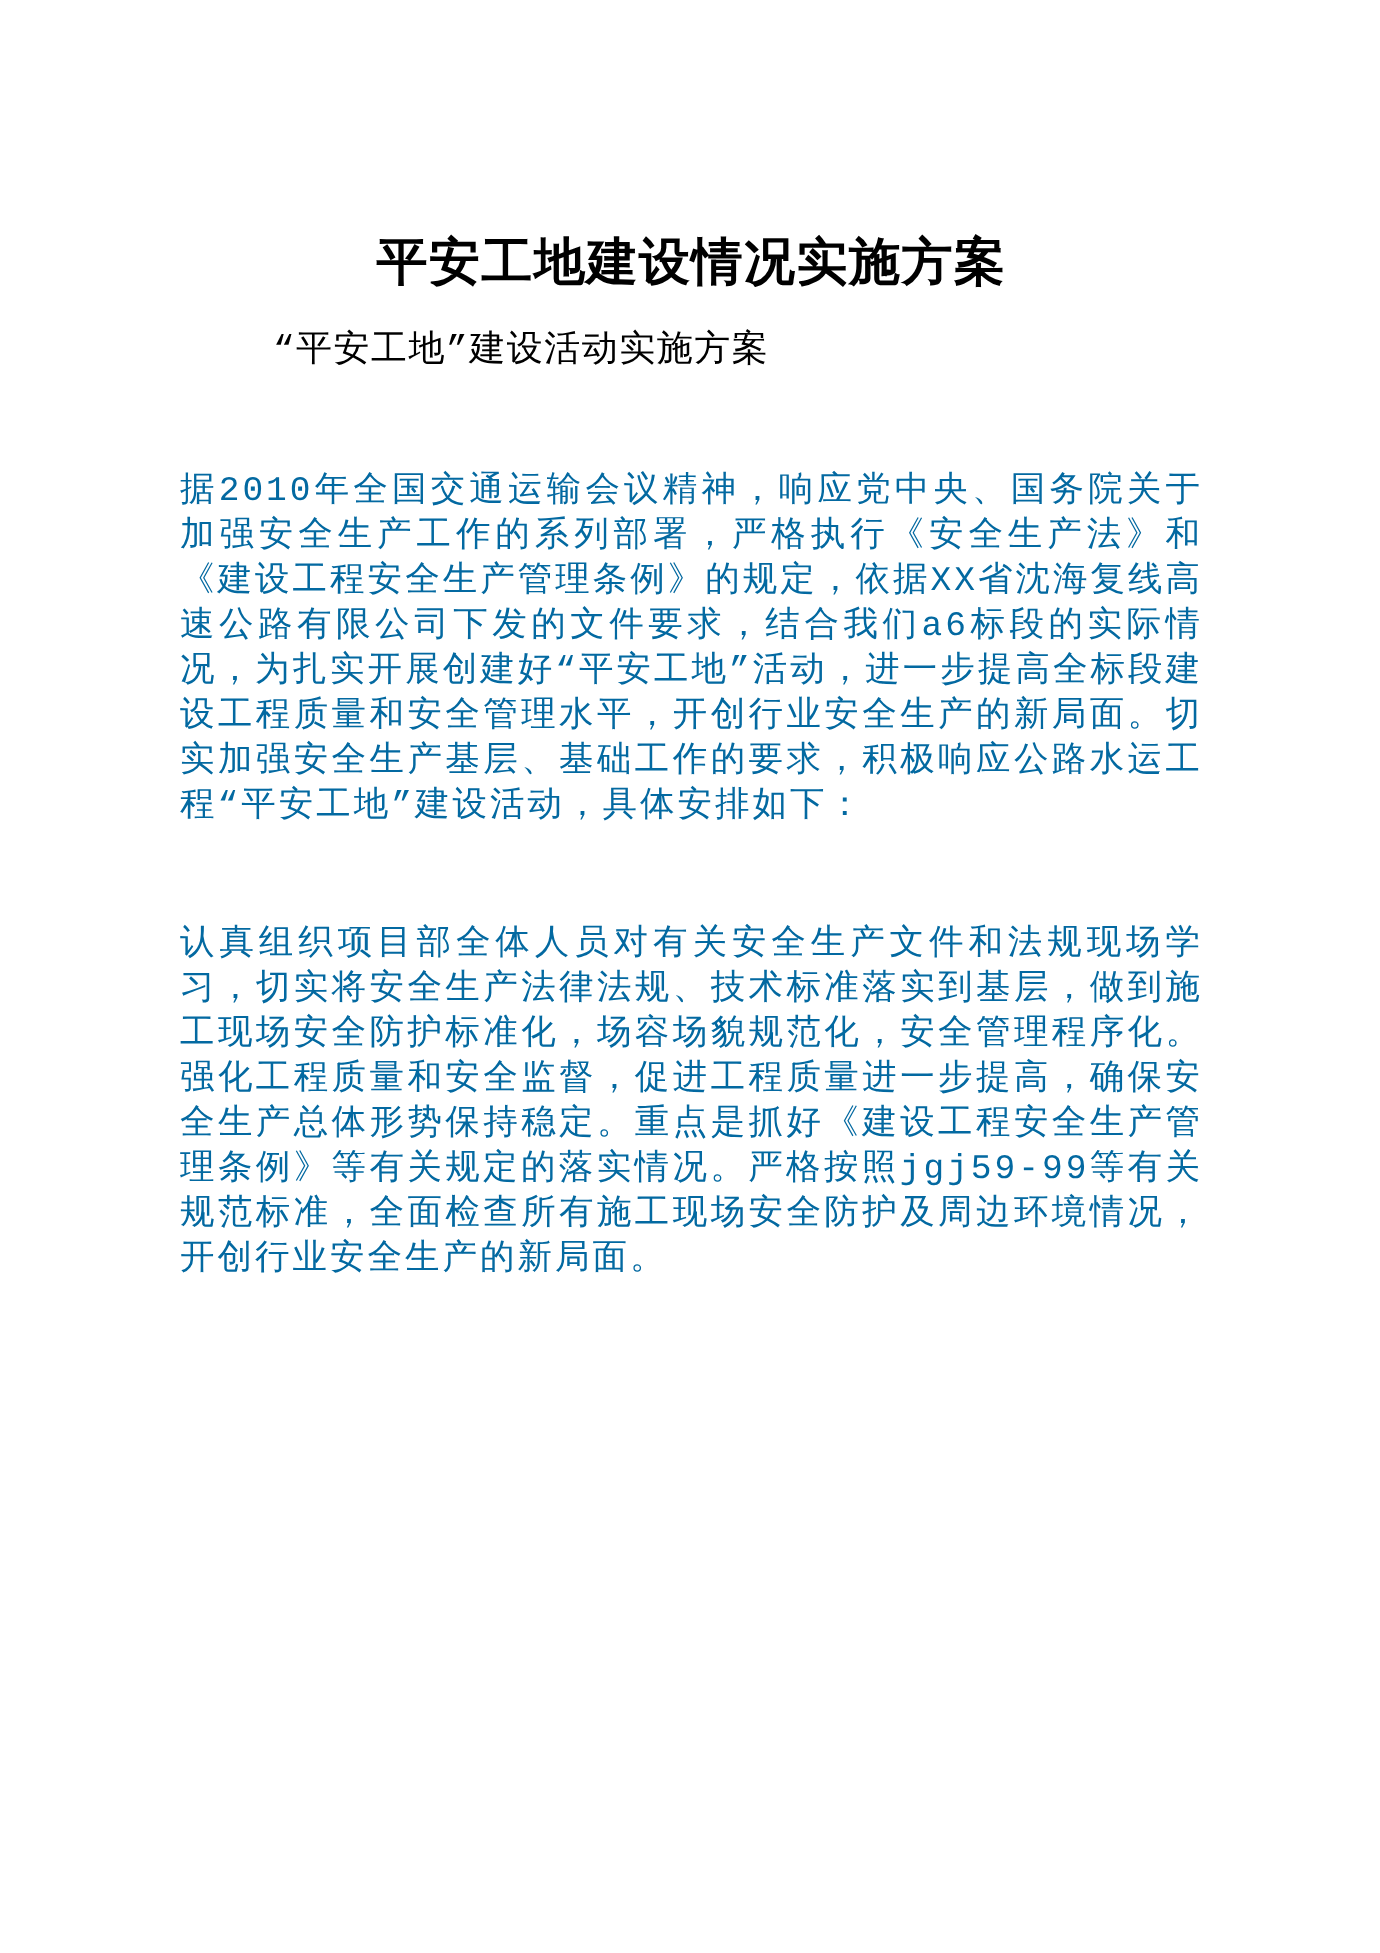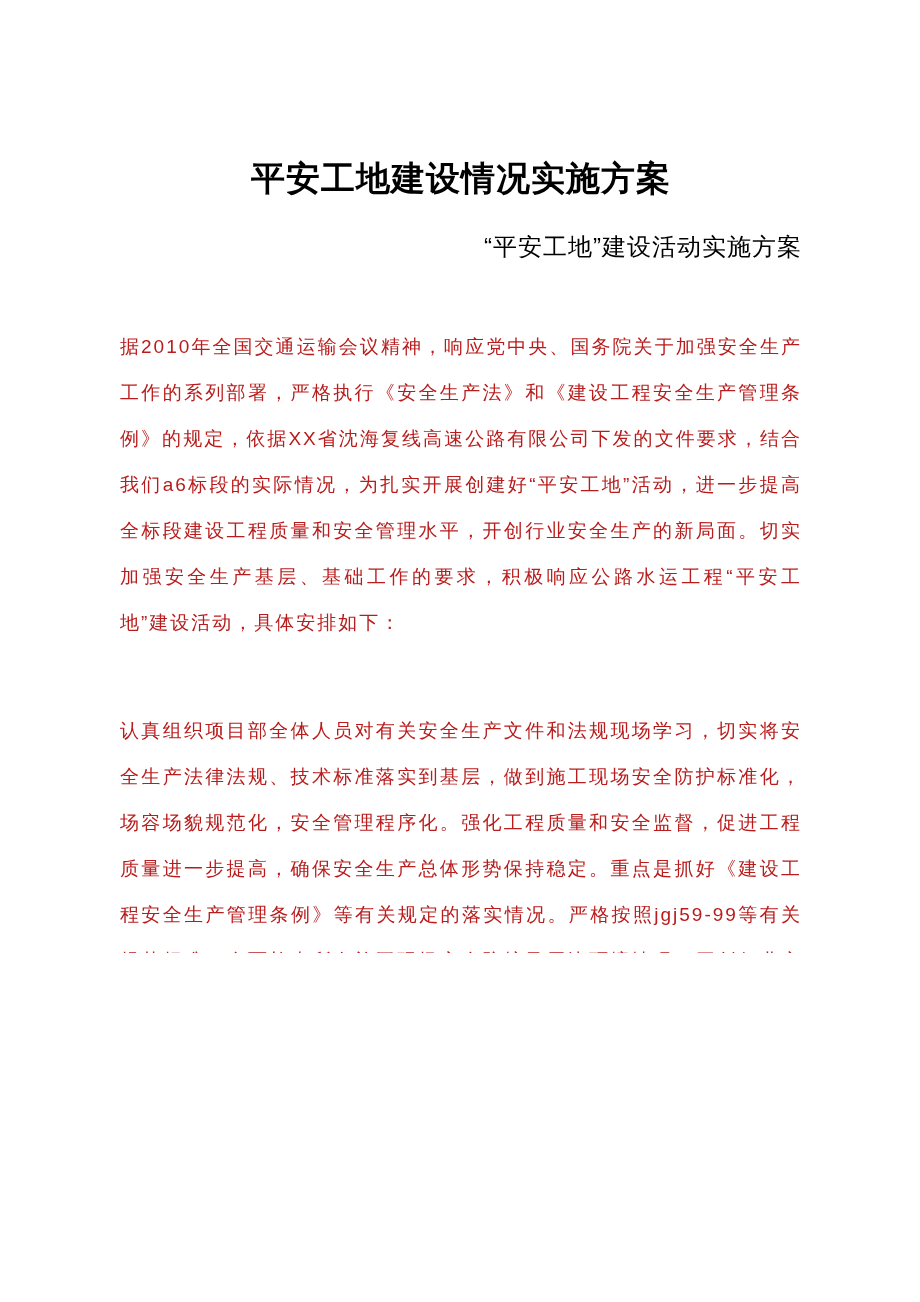--- a/index.html
+++ b/index.html
@@ -6,53 +6,52 @@
     margin: 0;
     padding: 0;
     background: #ffffff;
   }
   .page {
     position: relative;
     width: 920px;
     height: 953px;
     background: #ffffff;
     overflow: hidden;
-    font-family: Liberation Sans, sans-serif;
+    font-family: Liberation Mono, monospace;
     color: #000000;
   }
   .content {
     padding: 158px 118px 0 120px;
   }
   .doc-title {
     margin: 0;
     font-size: 34px;
     font-weight: bold;
     text-align: center;
     letter-spacing: 1px;
     line-height: 1.2;
     color: #000000;
   }
   .doc-subtitle {
-    margin: 32px 0 0 0;
+    margin: 20px 0 0 0;
     padding-left: 62px;
     font-size: 24px;
     letter-spacing: 1px;
     line-height: 1.3;
     color: #000000;
-    text-align: right;
   }
   .doc-paragraph {
     margin: 62px 0 0 0;
-    font-size: 19px;
-    line-height: 46px;
+    font-size: 23px;
+    line-height: 30px;
     letter-spacing: 2px;
     text-align: justify;
     text-align-last: left;
     word-break: break-all;
-    color: #b91c1c;
+    color: #0369a1;
   }
 </style>
 </head>
 <body>
 
 <div class="page">
   <div class="content">
     <h1 class="doc-title">平安工地建设情况实施方案</h1>
     <p class="doc-subtitle">“平安工地”建设活动实施方案</p>
     <p class="doc-paragraph">据2010年全国交通运输会议精神，响应党中央、国务院关于加强安全生产工作的系列部署，严格执行《安全生产法》和《建设工程安全生产管理条例》的规定，依据XX省沈海复线高速公路有限公司下发的文件要求，结合我们a6标段的实际情况，为扎实开展创建好“平安工地”活动，进一步提高全标段建设工程质量和安全管理水平，开创行业安全生产的新局面。切实加强安全生产基层、基础工作的要求，积极响应公路水运工程“平安工地”建设活动，具体安排如下：</p>

